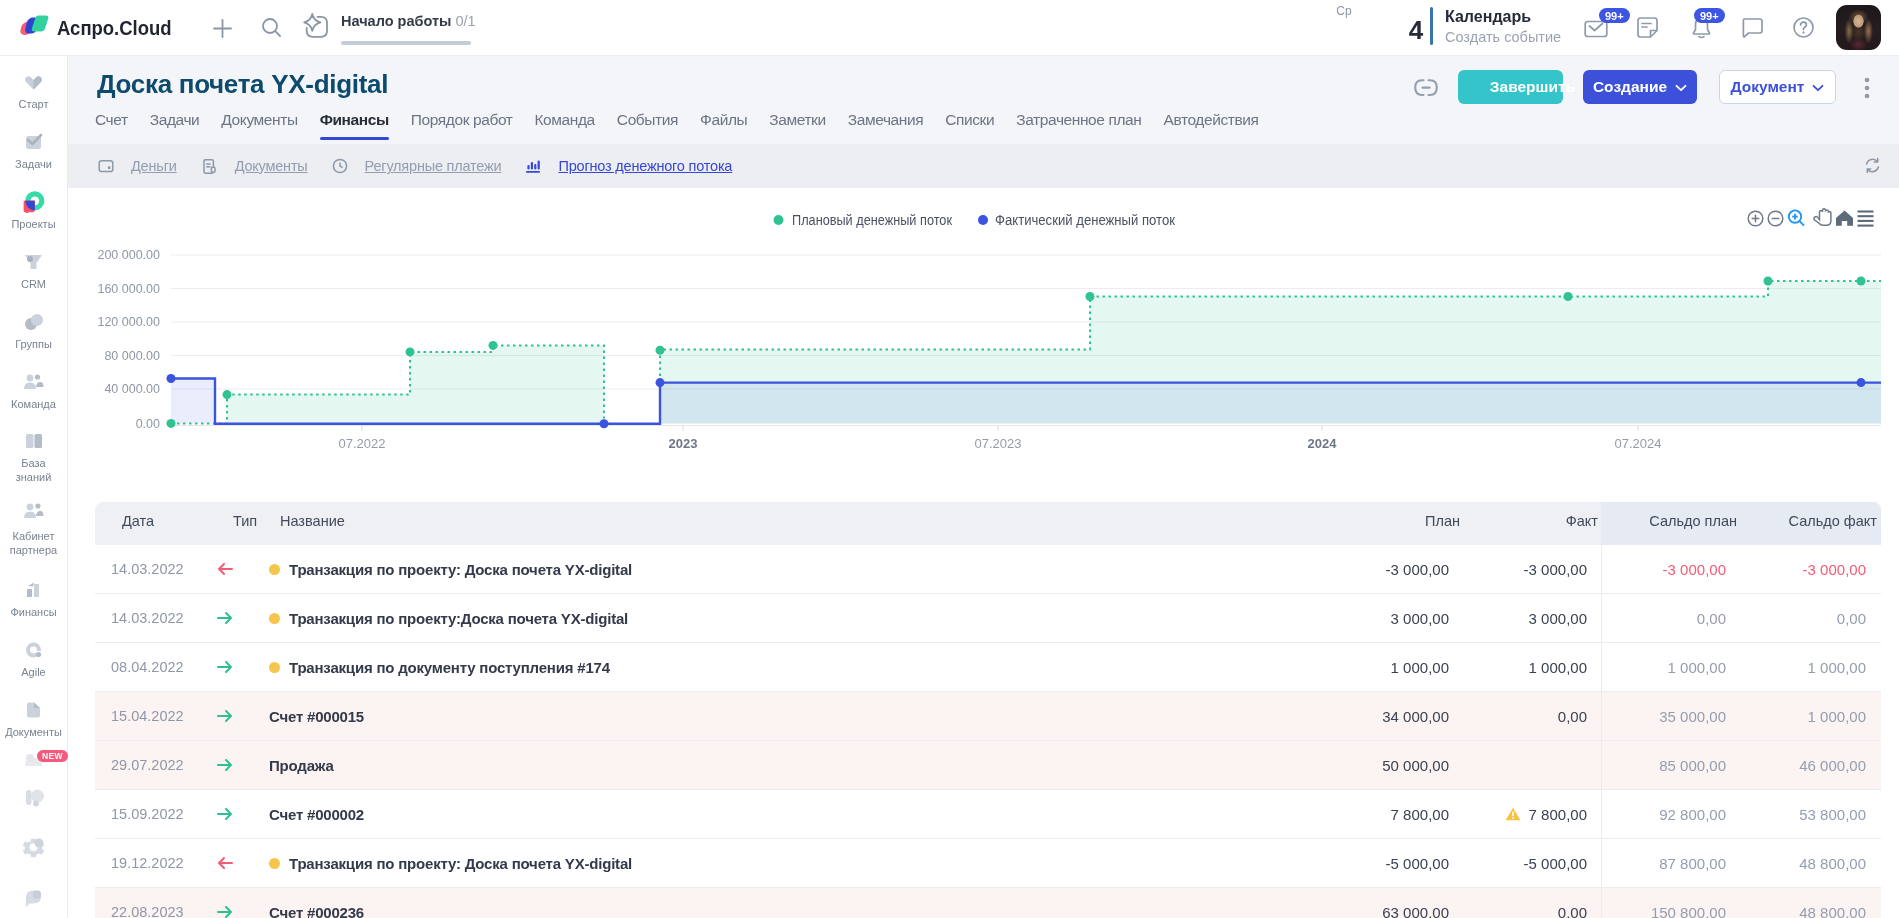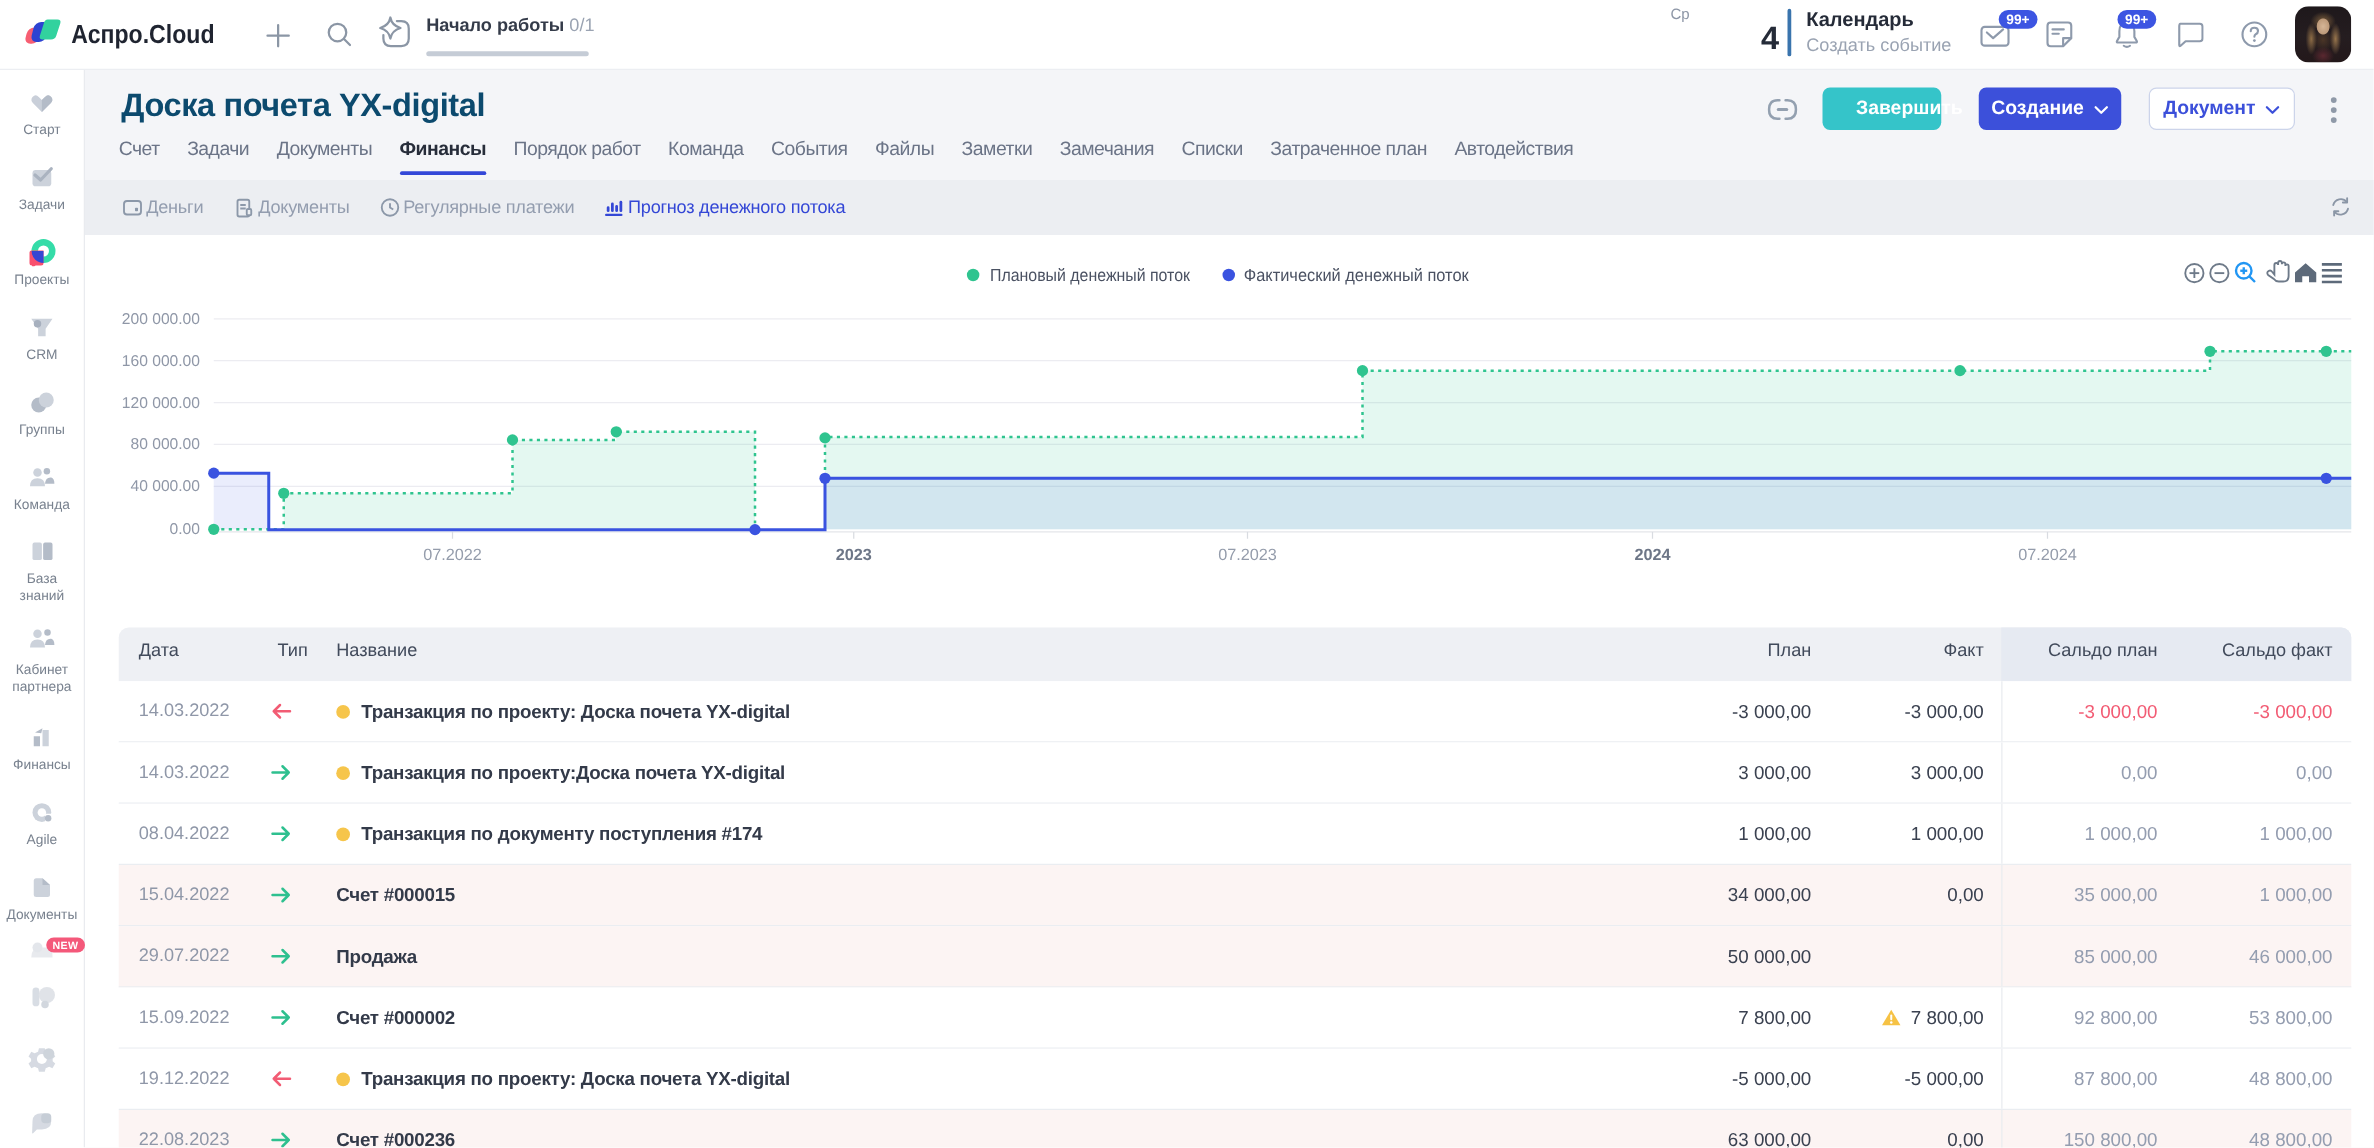--- a/index.html
+++ b/index.html
@@ -18,36 +18,36 @@
     border-right:1px solid #e9ebef; z-index:20; }
   .sb-item { position:absolute; left:0; width:67px; text-align:center; }
   .sb-item .lbl { font-size:11px; color:#79828f; line-height:14px; display:block; }
   .sb-ico { position:absolute; left:0; width:67px; text-align:center; }
 
   
   #main { position:absolute; left:68px; top:56px; width:1831px; height:862px; background:#f4f5f8; }
   #whitearea { position:absolute; left:0; top:132px; width:1831px; height:730px; background:#fff; }
   #strip { position:absolute; left:0; top:88px; width:1831px; height:44px; background:#eceef2;
     display:flex; align-items:center; padding-left:30px; gap:24px; }
-  .strip-item { display:flex; align-items:center; gap:3px; font-size:14.5px; color:#939daf; letter-spacing:-0.2px; }
+  .strip-item { display:flex; align-items:center; gap:17px; font-size:14.5px; color:#939daf; letter-spacing:-0.2px;text-decoration:underline; }
   .strip-item.active { color:#3447d6; }
   .strip-item svg { display:block; }
 
   #title { position:absolute; left:29px; top:13px; font-size:26px; font-weight:700; color:#0c4a6e;
     letter-spacing:-0.3px; }
   #tabs { position:absolute; left:27px; top:47px; display:flex; gap:22px; font-size:15.5px; color:#6b7487; letter-spacing:-0.4px; }
   #tabs .tab { padding:8px 0 11px; }
   #tabs .tab.active { color:#272d3a; font-weight:600; position:relative; }
   #tabs .tab.active:after { content:""; position:absolute; left:0; right:0; bottom:0; height:3px;
     border-radius:3px; background:#3448d8; }
 
   #hdr-actions { position:absolute; left:0; top:0; width:1831px; height:88px; }
   .btn { position:absolute; height:34px; border-radius:6px; font-size:15.5px; font-weight:700;
     display:flex; align-items:center; justify-content:center; }
-  #btn-finish { left:1390px; top:14px; width:95px; background:#35c4c9; color:#fff;padding-left:44px; }
+  #btn-finish { left:1390px; top:14px; width:105px; background:#35c4c9; color:#fff;padding-left:44px; }
   #btn-create { left:1515px; top:14px; width:114px; background:#3c50da; color:#fff; }
   #btn-doc { left:1651px; top:14px; width:117px; background:#fff; color:#3c50da;
     border:1px solid #ccd4ea; font-weight:700; }
   .chev { margin-left:8px; margin-top:1px; }
 
   
   #tbl { position:absolute; left:27px; top:446px; width:1786px; }
   .thead { position:relative; height:43px; background:#eef0f4; border-radius:8px 8px 0 0;
     font-size:14.5px; color:#414a5b; }
   .thead .sal-bg { position:absolute; left:1506px; top:0; width:280px; height:43px; background:#e6eaf2;
@@ -59,21 +59,21 @@
   .cell { position:absolute; top:0; height:100%; display:flex; align-items:center; }
   .c-date { left:16px; color:#8f97a8; font-size:14.5px; }
   .c-type { left:118px; width:24px; justify-content:center; }
   .c-name { left:174px; font-weight:600; color:#333a49; letter-spacing:-0.2px; }
   .c-num { justify-content:flex-end; width:300px; }
   .c-plan { left:1054px; } .c-fact { left:1192px; }
   .c-splan { left:1331px; color:#949db0; } .c-sfact { left:1471px; color:#949db0; }
   .neg { color:#f25c74 !important; }
   .dot { display:inline-block; width:11px; height:11px; border-radius:50%; background:#f6c54b;
     margin-right:9px; flex:0 0 auto; }
-  .th-cell { position:absolute; top:0; height:37px; display:flex; align-items:center; }
+  .th-cell { position:absolute; top:0; height:37px; display:flex; align-items:center;margin-left:11px; }
 </style>
 </head>
 <body>
 <div id="app">
 
   <div id="main">
     <div id="title">Доска почета YX-digital</div>
     <div id="tabs">
       <div class="tab">Счет</div>
       <div class="tab">Задачи</div>

